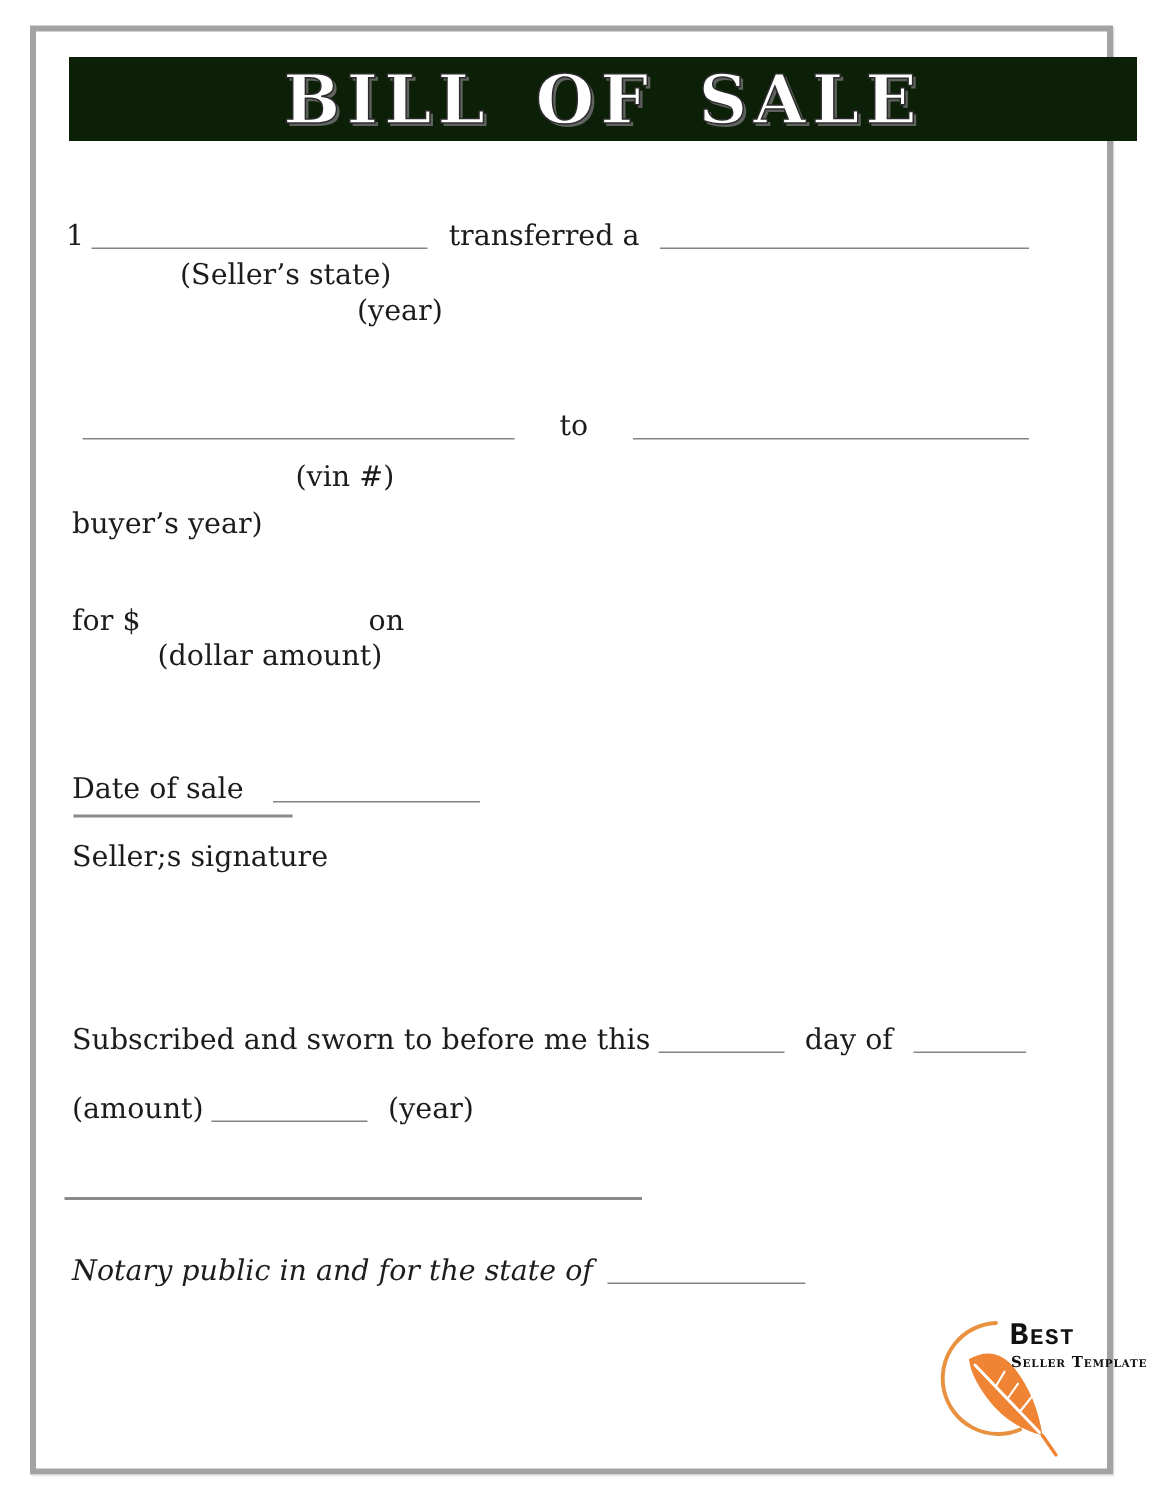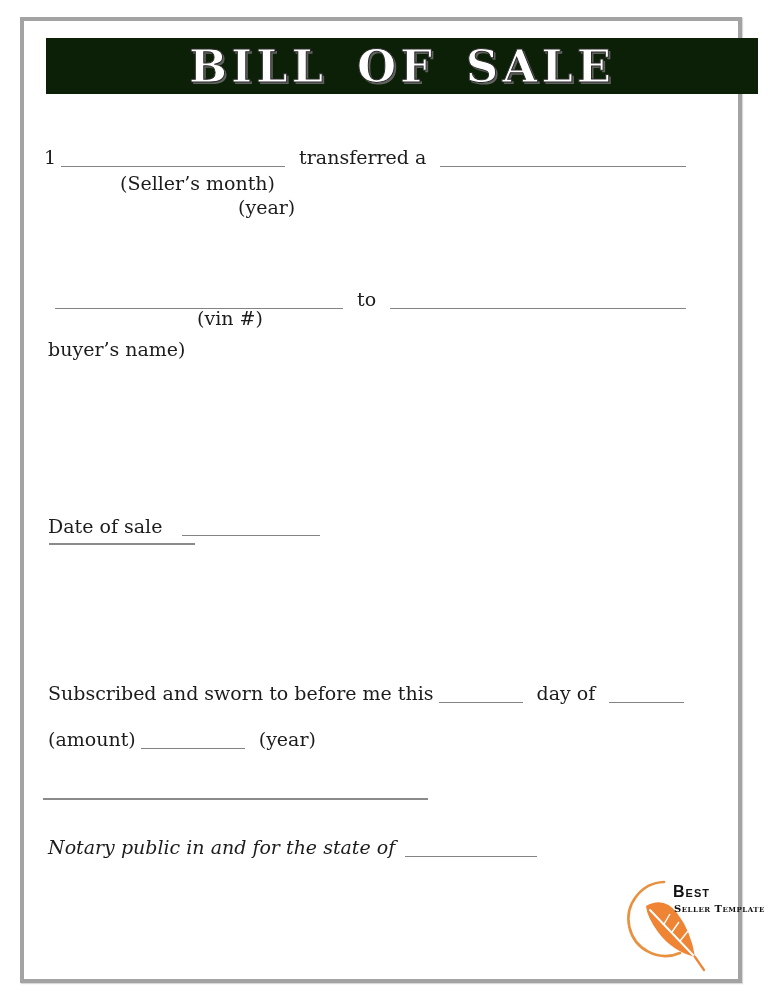--- a/index.html
+++ b/index.html
@@ -73,21 +73,21 @@
   }
   .hline{
     position:absolute;
     height:0;
     border-bottom:2px solid #8a8a8a;
   }
   
   .row-seller{left:44px;top:145px;width:642px;}
   .lbl-seller-name{left:120px;top:171px;}
   .lbl-year{left:238px;top:195px;}
-  .row-to{left:55px;top:287px;width:631px;}
+  .row-to{left:55px;top:272px;width:631px;gap:16px;}
   .lbl-vin{left:197px;top:306px;}
   .lbl-buyer{left:48px;top:337px;}
   .row-for{left:48px;top:402px;}
   .on-word{margin-left:152px;}
   .lbl-dollar{left:105px;top:425px;}
   .row-date{left:48px;top:469px;width:270px;margin-top:45px;}
   .date-blank{flex:0 0 138px;margin-left:20px;}
   .sig-line{left:49px;top:543px;width:146px;}
   .lbl-signature{left:48px;top:559px;}
   .row-sworn{left:48px;top:681px;width:636px;}
@@ -95,24 +95,24 @@
   .row-month{left:48px;top:727px;width:320px;}
   .year-blank{flex:0 0 104px;}
   .notary-line{left:43px;top:798px;width:385px;}
   .row-notary{left:48px;top:835px;width:470px;font-style:italic;}
   .state-blank{flex:0 0 132px;margin-left:10px;}
   
   .logo{position:absolute;left:620px;top:874px;width:128px;height:112px;}
   .logo svg{position:absolute;left:0;top:0;}
   .logo-name{
     position:absolute;left:53px;top:6px;
-    font-family:Liberation Sans, sans-serif;
+    font-family:Liberation Mono, monospace;
     font-variant:small-caps;
     font-weight:bold;
-    font-size:16px;line-height:24px;
+    font-size:21px;line-height:24px;
     letter-spacing:1px;
     color:var(--logo-text);
   }
   .logo-sub{
     position:absolute;left:54px;top:29px;
     font-variant:small-caps;
     font-weight:bold;
     font-size:10px;line-height:12px;
     letter-spacing:0.5px;
     color:var(--logo-text);
@@ -129,38 +129,44 @@
   <header class="banner">
     <h1 class="title">BILL OF SALE</h1>
   </header>
 
   <div class="row row-seller">
     <span class="txt">1</span>
     <span class="blank" style="flex:0 0 224px"></span>
     <span class="txt gap">transferred a</span>
     <span class="blank grow"></span>
   </div>
-  <div class="label lbl-seller-name">(Seller’s month)</div>
+  <div class="label lbl-seller-name">(Seller’s state)</div>
   <div class="label lbl-year">(year)</div>
 
   <div class="row row-to">
     <span class="blank" style="flex:0 0 288px;margin-left:0"></span>
     <span class="txt gap">to</span>
     <span class="blank grow"></span>
   </div>
   <div class="label lbl-vin">(vin #)</div>
-  <div class="label lbl-buyer">buyer’s name)</div>
-
+  <div class="label lbl-buyer">buyer’s year)</div>
+
+  <div class="row row-for">
+    <span class="txt">for $</span>
+    <span class="txt on-word">on</span>
+  </div>
+  <div class="label lbl-dollar">(dollar amount)</div>
 
   <div class="row row-date">
     <span class="txt">Date of sale</span>
     <span class="blank date-blank"></span>
   </div>
 
   <div class="hline sig-line"></div>
+  <div class="label lbl-signature">Seller;s signature</div>
 
   <div class="row row-sworn">
     <span class="txt">Subscribed and sworn to before me this</span>
     <span class="blank day-blank"></span>
     <span class="txt gap">day of</span>
     <span class="blank grow"></span>
   </div>
 
   <div class="row row-month">
     <span class="txt">(amount)</span>

